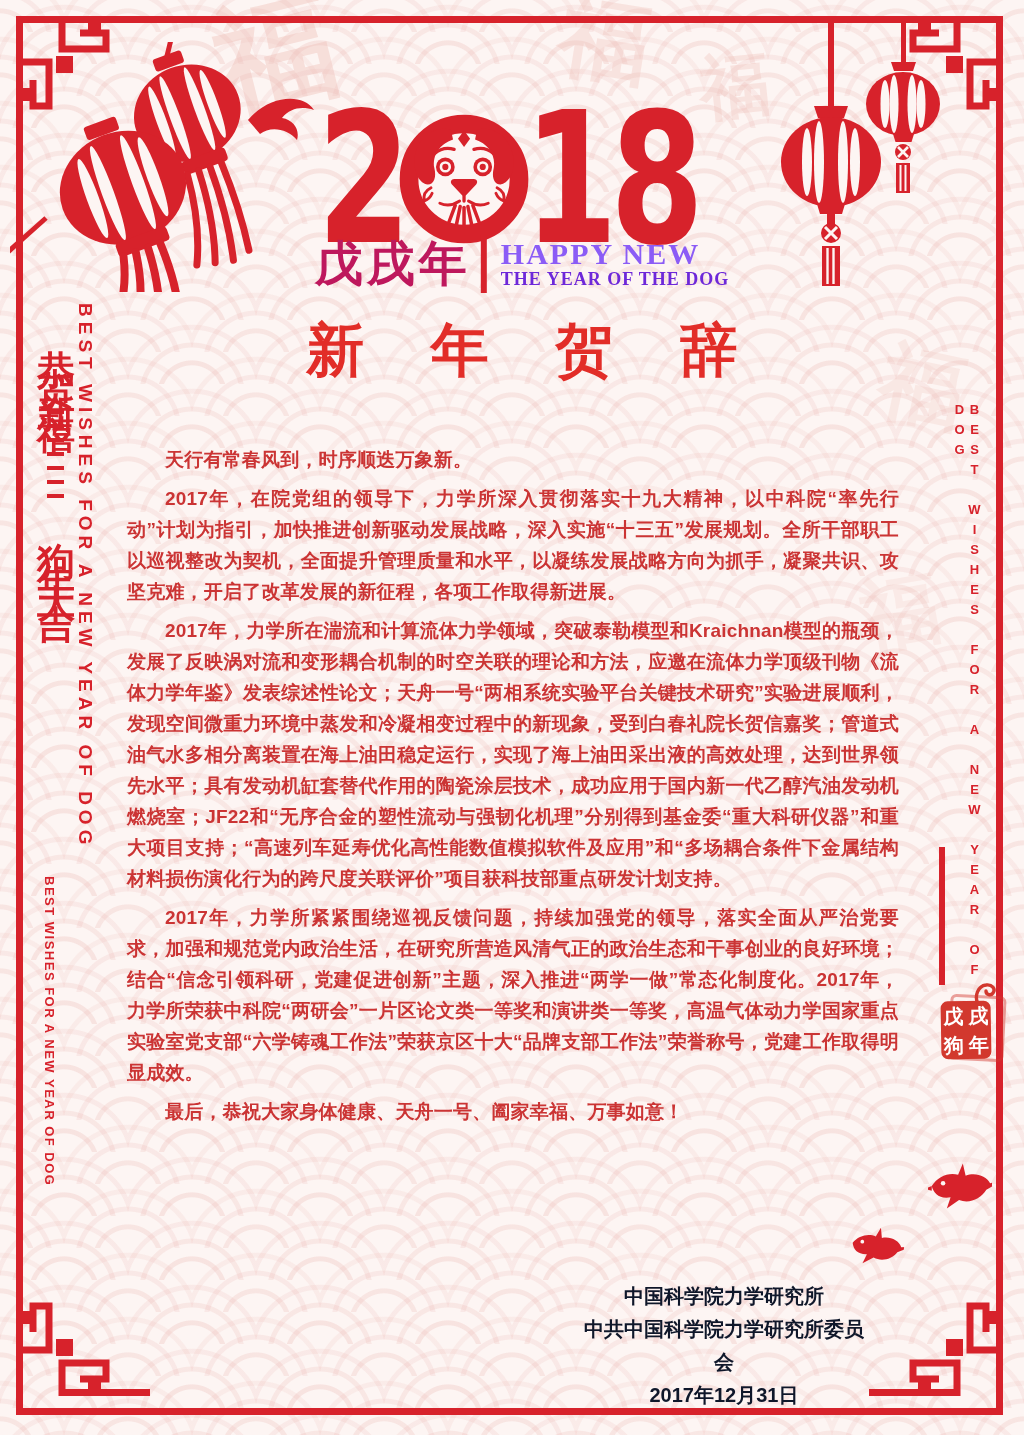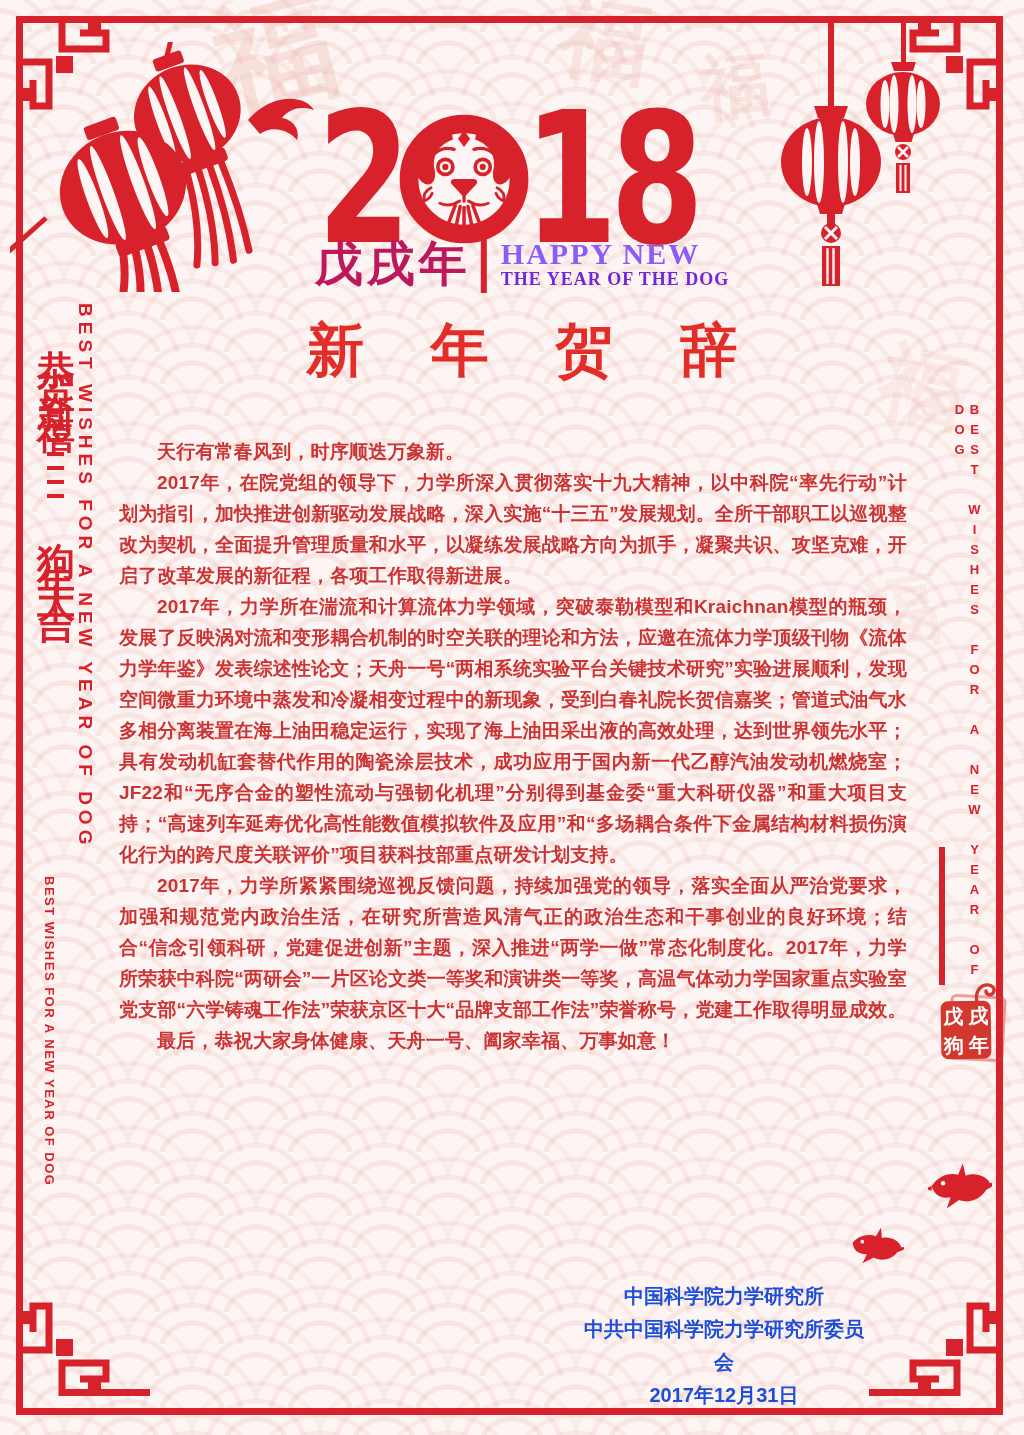--- a/index.html
+++ b/index.html
@@ -50,22 +50,22 @@
   .left-en1{position:absolute;left:74px;top:303px;height:730px;z-index:4;font-size:19px;font-weight:700;color:#d7222b;letter-spacing:5px;}
   .left-en2{position:absolute;left:42px;top:876px;height:320px;z-index:4;font-size:13px;font-weight:700;color:#d7222b;letter-spacing:1.5px;}
   
   .right-en{position:absolute;left:952px;top:402px;height:620px;z-index:4;font-size:13px;font-weight:700;color:#d7222b;letter-spacing:5px;}
   .right-accent{position:absolute;left:939px;top:847px;width:6px;height:138px;background:#d7222b;z-index:4;}
   .seal-ghost{position:absolute;left:949px;top:995px;width:50px;height:60px;border:3px solid rgba(210,56,46,.45);border-radius:6px;transform:rotate(3deg);z-index:4;}
   .seal{position:absolute;left:941px;top:1001px;width:50px;height:58px;background:#d2382e;border-radius:7px;z-index:5;display:grid;grid-template-columns:1fr 1fr;align-items:center;justify-items:center;color:#fff;font-size:20px;font-weight:700;line-height:1;transform:rotate(-1deg);}
   .seal-curl{position:absolute;left:972px;top:982px;z-index:5;}
   
   .body-text{position:absolute;left:119px;top:436px;width:788px;z-index:4;color:#cb3434;font-size:19px;line-height:31px;font-weight:700;text-align:justify;letter-spacing:.2px;}
-  .body-text p{margin:0;text-indent:2em;}
-  .signature{position:absolute;left:578px;top:1280px;width:292px;text-align:center;z-index:4;color:#1d4ed8;font-size:20px;font-weight:700;line-height:33px;}
+  .body-text p{margin:8px;text-indent:2em;}
+  .signature{position:absolute;left:578px;top:1280px;width:292px;text-align:center;z-index:4;color:#0f172a;font-size:20px;font-weight:700;line-height:33px;}
   .decor{position:absolute;z-index:2;}
   .z4{z-index:4;}
 </style>
 </head>
 <body>
 
 <div class="page">
 
   <div class="wm" style="left:215px;top:-25px;font-size:120px;transform:rotate(-14deg);">福</div>
   <div class="wm" style="left:560px;top:-20px;font-size:90px;transform:rotate(9deg);opacity:.3;">福</div>

